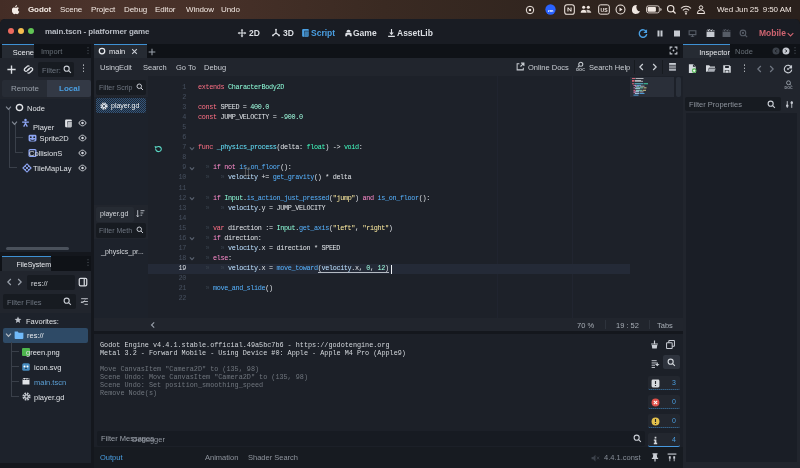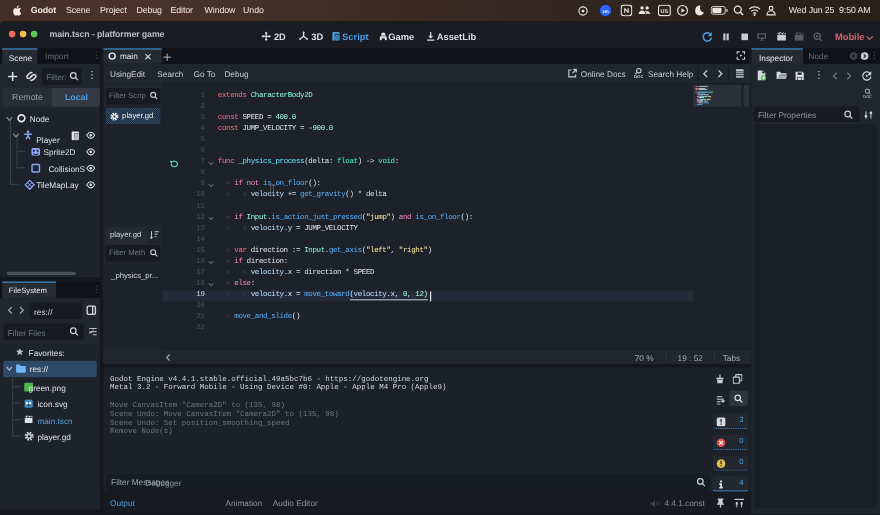--- a/index.html
+++ b/index.html
@@ -8,21 +8,21 @@
 .abs { position:absolute; }
 .txt { white-space:pre; }
 
 #menubar { left:0; top:0; width:800px; height:20px;
   background:linear-gradient(90deg,#442d26 0%,#4b332b 12%,#463028 28%,#3a2a22 48%,#31251f 68%,#2b211c 88%,#2a201c 100%); }
 #menubar .mi { position:absolute; top:4.5px; font-size:8px; letter-spacing:-0.1px; color:#f2e8e2; }
 
 #win { left:0; top:19px; width:800px; height:449px; background:#14171d; border-radius:5px 5px 0 0; overflow:hidden; }
 #win .p { position:absolute; white-space:nowrap; }
 #win .p.txt { white-space:pre; }
-.mi, .dtab { white-space:nowrap; }
+.mi, .dtab { white-space:nowrap;text-align:right; }
 .panel { background:#21252d; }
 .tl { width:6px; height:6px; border-radius:50%; position:absolute; top:9px; }
 .tabrow { background:#0f1217; }
 .dtab { position:absolute; font-size:7.5px; }
 .dtab.on { background:#262b33; color:#e8eaee; border-top:1.5px solid #3e91d4; }
 .dtab.off { color:#687078; }
 .input { background:#171b21; border-radius:2px; position:absolute; }
 .dim { color:#5b636e; }
 .blue { color:#4a9fe2; }
 .icon { position:absolute; }
@@ -271,21 +271,21 @@
         <path fill="#1d222b" d="M4.5 10.2c2.3 1.6 4.7 1.6 7 0l.9 1.2c-2.8 2-6 2-8.8 0z"></path>
       </svg>
     <div class="p" style="left:39.5px;top:114.5px;font-size:7.5px;color:#dfe2e6">Sprite2D</div>
     <svg class="icon" style="left:78px;top:115px" width="9" height="8" viewBox="0 0 16 14">
         <path fill="none" stroke="#d7dae0" stroke-width="1.7" d="M1.5 7C3.5 3.5 5.5 2 8 2s4.5 1.5 6.5 5C12.5 10.5 10.5 12 8 12S3.5 10.5 1.5 7z"></path>
         <circle cx="8" cy="7" r="2.2" fill="#d7dae0"></circle>
       </svg>
     <svg class="icon" style="left:28px;top:129px" width="9" height="10" viewBox="0 0 16 16">
         <rect x="2" y="2" width="12" height="12" rx="1.5" fill="none" stroke="#8da5f3" stroke-width="2.4"></rect>
       </svg>
-    <div class="p" style="left:44px;top:129.5px;font-size:7.5px;color:#dfe2e6">CollisionS</div>
+    <div class="p" style="left:29px;top:129.5px;font-size:7.5px;color:#dfe2e6">CollisionS</div>
     <svg class="icon" style="left:78px;top:130px" width="9" height="8" viewBox="0 0 16 14">
         <path fill="none" stroke="#d7dae0" stroke-width="1.7" d="M1.5 7C3.5 3.5 5.5 2 8 2s4.5 1.5 6.5 5C12.5 10.5 10.5 12 8 12S3.5 10.5 1.5 7z"></path>
         <circle cx="8" cy="7" r="2.2" fill="#d7dae0"></circle>
       </svg>
     <svg class="icon" style="left:22px;top:144px" width="10" height="10" viewBox="0 0 16 16">
         <g fill="none" stroke="#8da5f3" stroke-width="1.8">
           <path d="M8 1.5 14.5 8 8 14.5 1.5 8z"></path>
           <path d="M4.7 4.7 11.3 11.3M11.3 4.7 4.7 11.3" stroke-width="1.4"></path>
         </g>
       </svg>
@@ -601,21 +601,21 @@
         <circle cx="6.5" cy="6.5" r="4.5" fill="none" stroke="#c9cdd4" stroke-width="2"></circle>
         <path stroke="#c9cdd4" stroke-width="2" d="m10 10 4 4"></path>
       </svg>
   </div>
   <div id="bottombar" style="position:absolute;left:0;top:0">
     <div class="p" style="left:94px;top:428px;width:589px;height:21px;background:#171b21"></div>
     <div class="p blue" style="left:100px;top:434px;font-size:7.5px">Output</div>
     <div class="p" style="left:132px;top:416px;font-size:7.5px;color:#8d939c">Debugger</div>
     <div class="p" style="left:177px;top:448px;font-size:13px;color:#8d939c">Audio</div>
     <div class="p" style="left:205px;top:434px;font-size:7.5px;color:#8d939c">Animation</div>
-    <div class="p" style="left:248px;top:434px;font-size:7.5px;color:#8d939c">Audio Editor</div>
+    <div class="p" style="left:248px;top:434px;font-size:7.5px;color:#8d939c">Shader Search</div>
     <svg class="icon" style="left:591px;top:435px" width="9" height="8" viewBox="0 0 16 14">
         <path fill="#3c424b" d="M1 5h3l4-4v12l-4-4H1z"></path>
         <path stroke="#3c424b" stroke-width="1.5" fill="none" d="m10.5 4.5 4 5m0-5-4 5"></path>
       </svg>
     <div class="p" style="left:604px;top:434px;font-size:7.5px;color:#878e98">4.4.1.const</div>
     <svg class="icon" style="left:651px;top:433px" width="8" height="10" viewBox="0 0 12 16">
         <path fill="#c9cdd4" d="M2 2h8v2H8.8l.7 5H11v2H7v4H5v-4H1V9h1.5l.7-5H2z"></path>
       </svg>
     <svg class="icon" style="left:667px;top:434px" width="10" height="9" viewBox="0 0 16 14">
         <path stroke="#c9cdd4" stroke-width="1.8" d="M1 1.5h14"></path>

